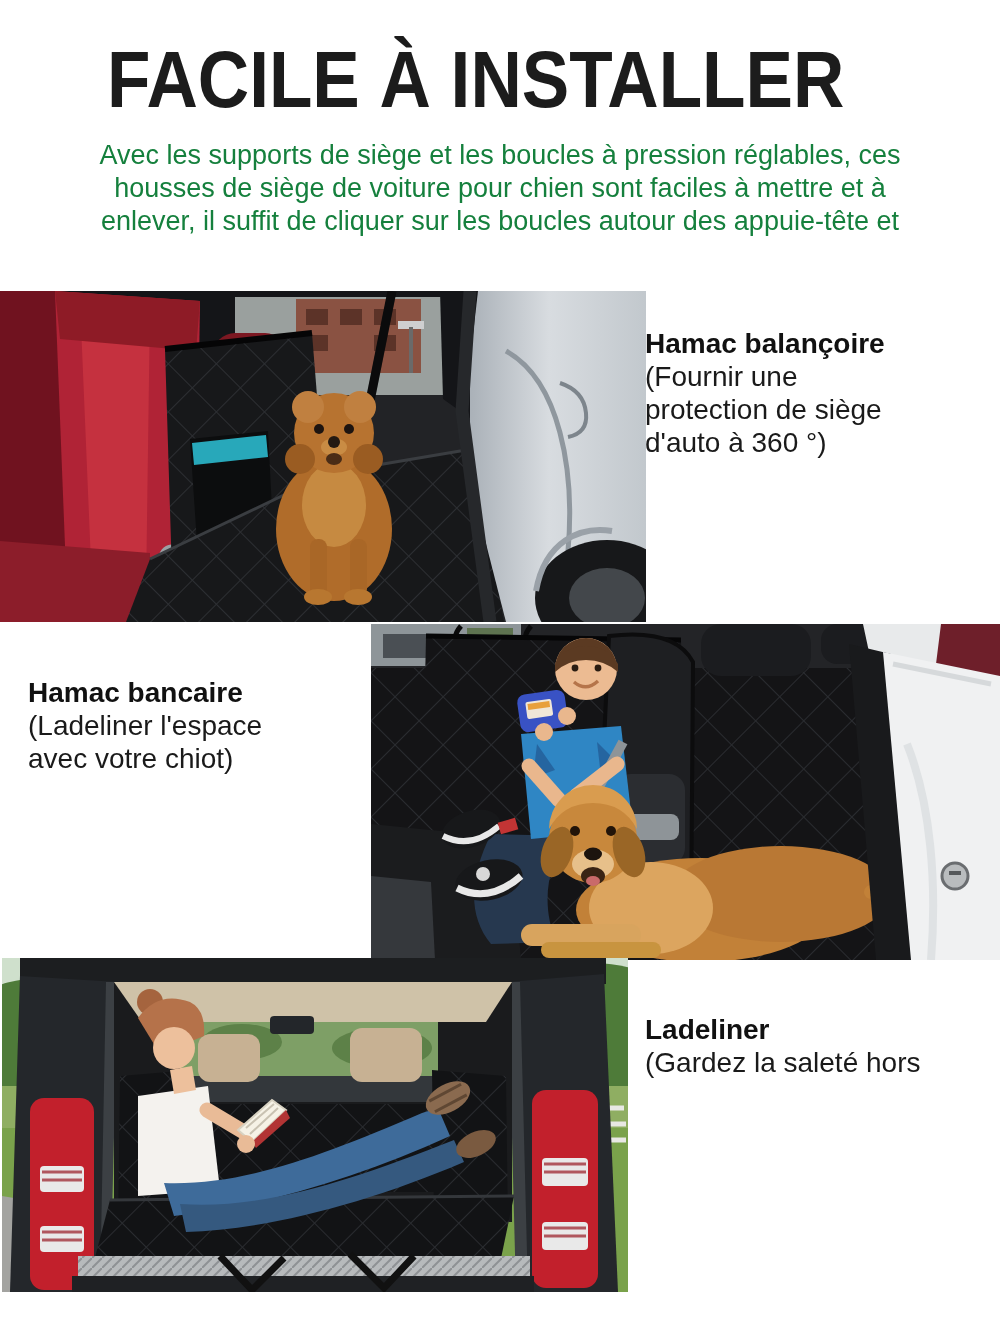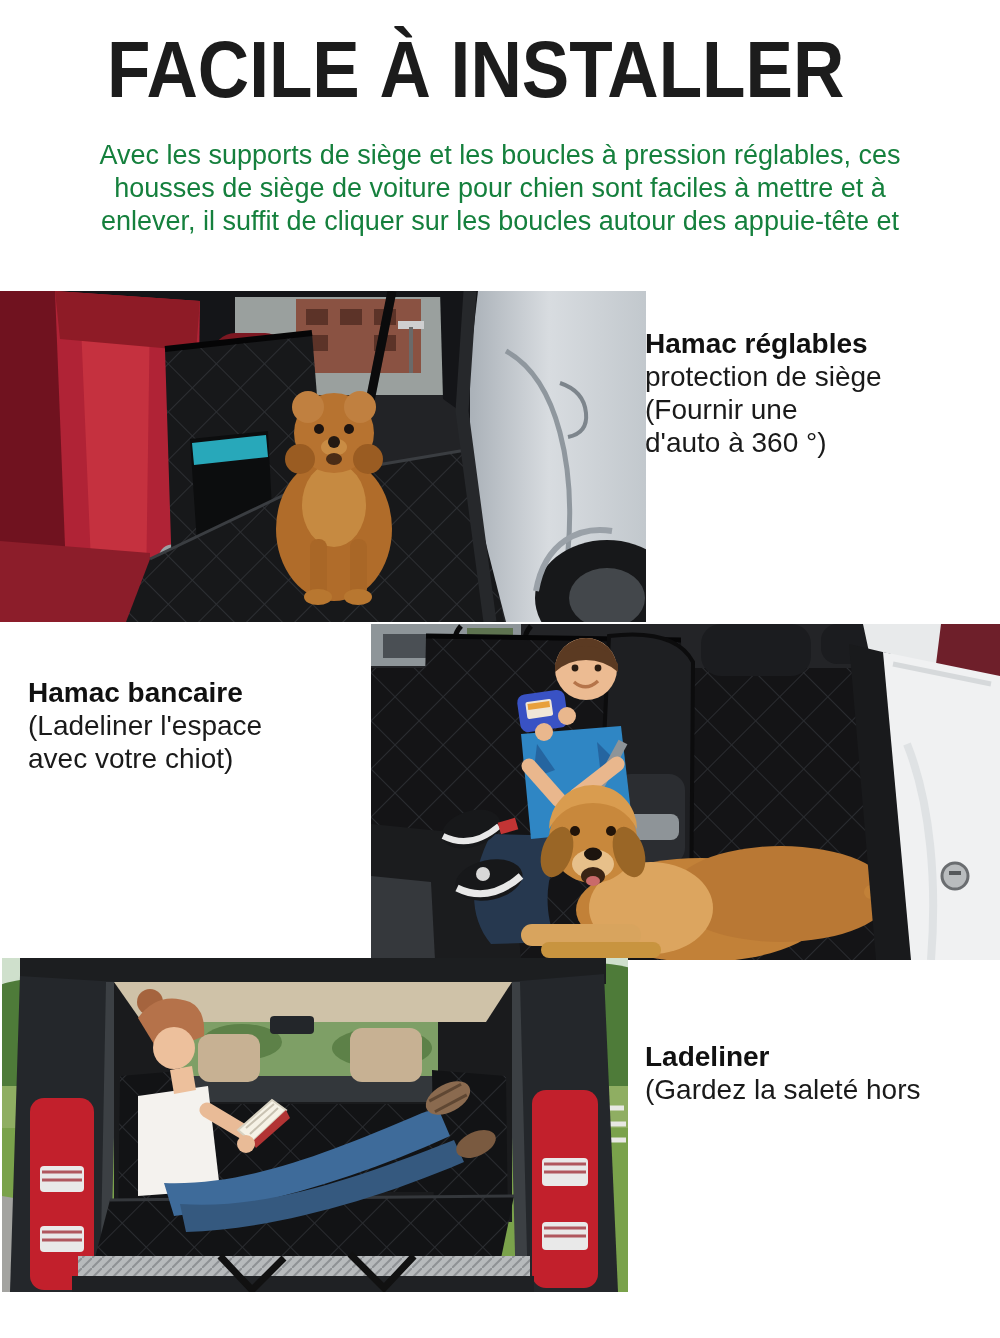--- a/index.html
+++ b/index.html
@@ -5,42 +5,42 @@
   html,body{margin:0;padding:0;background:#ffffff;}
   #canvas{
     position:relative;width:1000px;height:1338px;margin:0 auto;
     background:#ffffff;overflow:hidden;
     font-family:"Liberation Sans","DejaVu Sans",sans-serif;
     color:#191919;
   }
   .abs{position:absolute;}
   
   #page-title{
-    top:28px;left:0;width:952px;text-align:center;
+    top:38px;left:0;width:952px;text-align:center;
     font-size:79px;font-weight:700;line-height:84px;color:#1c1c1c;
     white-space:nowrap;
   }
   #page-title .squeeze{display:inline-block;transform:scaleX(0.9);transform-origin:50% 50%;}
   
   #intro{
     top:139px;left:0;width:1000px;text-align:center;
     font-size:27px;line-height:33px;color:#15803d;letter-spacing:0px;
   }
   
   .photo{overflow:hidden;background:#1b1c1e;}
   #photo-1{left:0;top:291px;width:646px;height:331px;}
   #photo-2{left:371px;top:624px;width:629px;height:336px;}
   #photo-3{left:2px;top:958px;width:626px;height:334px;}
   .photo svg{display:block;width:100%;height:100%;}
   
   .caption{font-size:28px;line-height:33px;color:#1a1a1a;}
   .caption .cap-title{font-weight:700;color:#111111;}
   #caption-1{left:645px;top:327px;width:350px;}
   #caption-2{left:28px;top:676px;width:340px;}
-  #caption-3{left:645px;top:1013px;width:350px;margin-top:27px;}
+  #caption-3{left:645px;top:1013px;width:350px;}
 </style>
 </head>
 <body>
 
 <div id="canvas">
 
   <h1 id="page-title" class="abs" style="margin:0;"><span class="squeeze">FACILE À INSTALLER</span></h1>
 
   <div id="intro" class="abs">
     <div>Avec les supports de siège et les boucles à pression réglables, ces</div>
@@ -121,23 +121,23 @@
       <path d="M470 0 L462 120 L490 331" stroke="#26282b" stroke-width="13" fill="none"></path>
       <path d="M506 60 C560 90 575 180 568 260" stroke="#8f979e" stroke-width="5" fill="none"></path>
       <ellipse cx="607" cy="307" rx="72" ry="58" fill="#17181a"></ellipse>
       <ellipse cx="607" cy="307" rx="38" ry="30" fill="#43474b"></ellipse>
       <path d="M536 300 C545 250 580 235 612 240" stroke="#9aa1a8" stroke-width="6" fill="none"></path>
       <path d="M560 92 q24 8 26 30 q2 20 -18 24" stroke="#7d858c" stroke-width="4" fill="none"></path>
     </svg>
   </div>
 
   <div id="caption-1" class="abs caption">
-    <div class="cap-title">Hamac réglables</div>
+    <div class="cap-title">Hamac balançoire</div>
+    <div>(Fournir une</div>
     <div>protection de siège</div>
-    <div>(Fournir une</div>
     <div>d'auto à 360 °)</div>
   </div>
 
   <div id="photo-2" class="abs photo">
     <svg viewBox="0 0 629 336" preserveAspectRatio="none">
       <defs>
         <pattern id="q2" width="34" height="34" patternUnits="userSpaceOnUse" patternTransform="rotate(45)">
           <rect width="34" height="34" fill="#141416"></rect>
           <path d="M0 0H34M0 0V34" stroke="#2a2c30" stroke-width="2"></path>
         </pattern>

